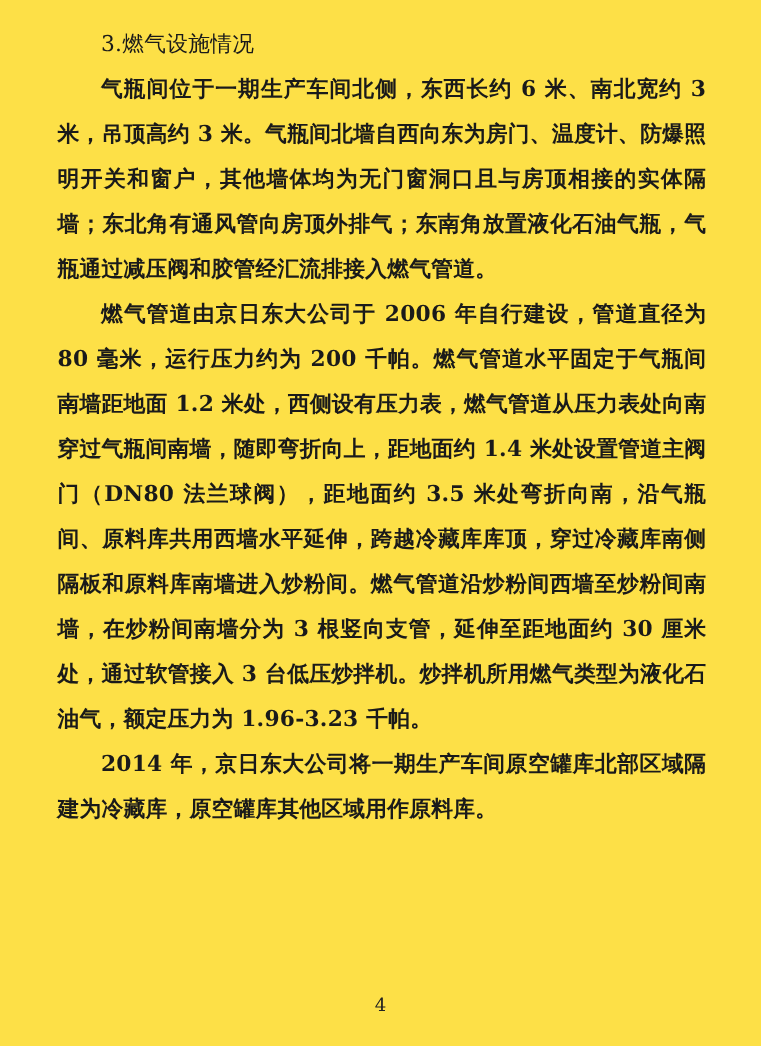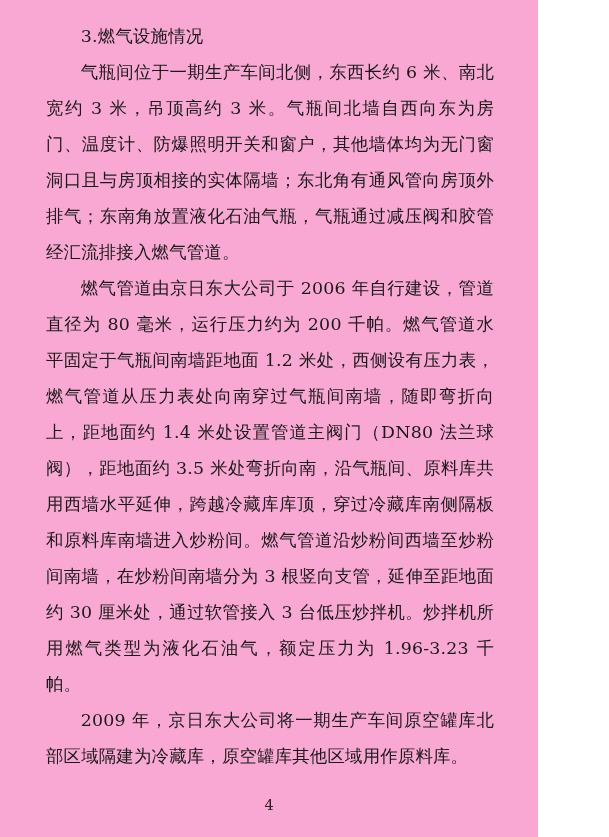--- a/index.html
+++ b/index.html
@@ -9,40 +9,41 @@
   body {
     width: 609px;
     height: 837px;
     background: #ffffff;
     font-family: "DejaVu Serif", "Liberation Serif", serif;
     color: #1a1a1a;
     overflow: hidden;
   }
   .page {
     position: relative;
-    width: 538px;
+    width: 609px;
     height: 837px;
     box-sizing: border-box;
     padding: 18px 44px 0 46px;
-    background: #f9a8d4;
+    background: #fde047;
   }
   .body-text {
     font-size: 17.4px;
     line-height: 36px;
     text-align: justify;
     text-justify: inter-ideograph;
     letter-spacing: 0.2px;
   }
   .para {
     margin: 0;
     text-indent: 2em;
     font-size: 17.4px;
     line-height: 36px;
     text-align: justify;
     text-justify: inter-ideograph;
+    font-weight: bold;
   }
   .heading {
     margin: 0;
     text-indent: 2em;
     font-size: 17.4px;
     line-height: 36px;
     font-weight: normal;
   }
   .page-number {
     position: absolute;
@@ -57,18 +58,18 @@
 </style>
 </head>
 <body>
 
 <div class="page">
 
   <div class="body-text">
     <p class="heading">3.燃气设施情况</p>
     <p class="para">气瓶间位于一期生产车间北侧，东西长约 6 米、南北宽约 3 米，吊顶高约 3 米。气瓶间北墙自西向东为房门、温度计、防爆照明开关和窗户，其他墙体均为无门窗洞口且与房顶相接的实体隔墙；东北角有通风管向房顶外排气；东南角放置液化石油气瓶，气瓶通过减压阀和胶管经汇流排接入燃气管道。</p>
     <p class="para">燃气管道由京日东大公司于 2006 年自行建设，管道直径为 80 毫米，运行压力约为 200 千帕。燃气管道水平固定于气瓶间南墙距地面 1.2 米处，西侧设有压力表，燃气管道从压力表处向南穿过气瓶间南墙，随即弯折向上，距地面约 1.4 米处设置管道主阀门（DN80 法兰球阀），距地面约 3.5 米处弯折向南，沿气瓶间、原料库共用西墙水平延伸，跨越冷藏库库顶，穿过冷藏库南侧隔板和原料库南墙进入炒粉间。燃气管道沿炒粉间西墙至炒粉间南墙，在炒粉间南墙分为 3 根竖向支管，延伸至距地面约 30 厘米处，通过软管接入 3 台低压炒拌机。炒拌机所用燃气类型为液化石油气，额定压力为 1.96-3.23 千帕。</p>
-    <p class="para">2009 年，京日东大公司将一期生产车间原空罐库北部区域隔建为冷藏库，原空罐库其他区域用作原料库。</p>
+    <p class="para">2014 年，京日东大公司将一期生产车间原空罐库北部区域隔建为冷藏库，原空罐库其他区域用作原料库。</p>
   </div>
 
   <div class="page-number">4</div>
 
 </div>
 
 </body></html>

